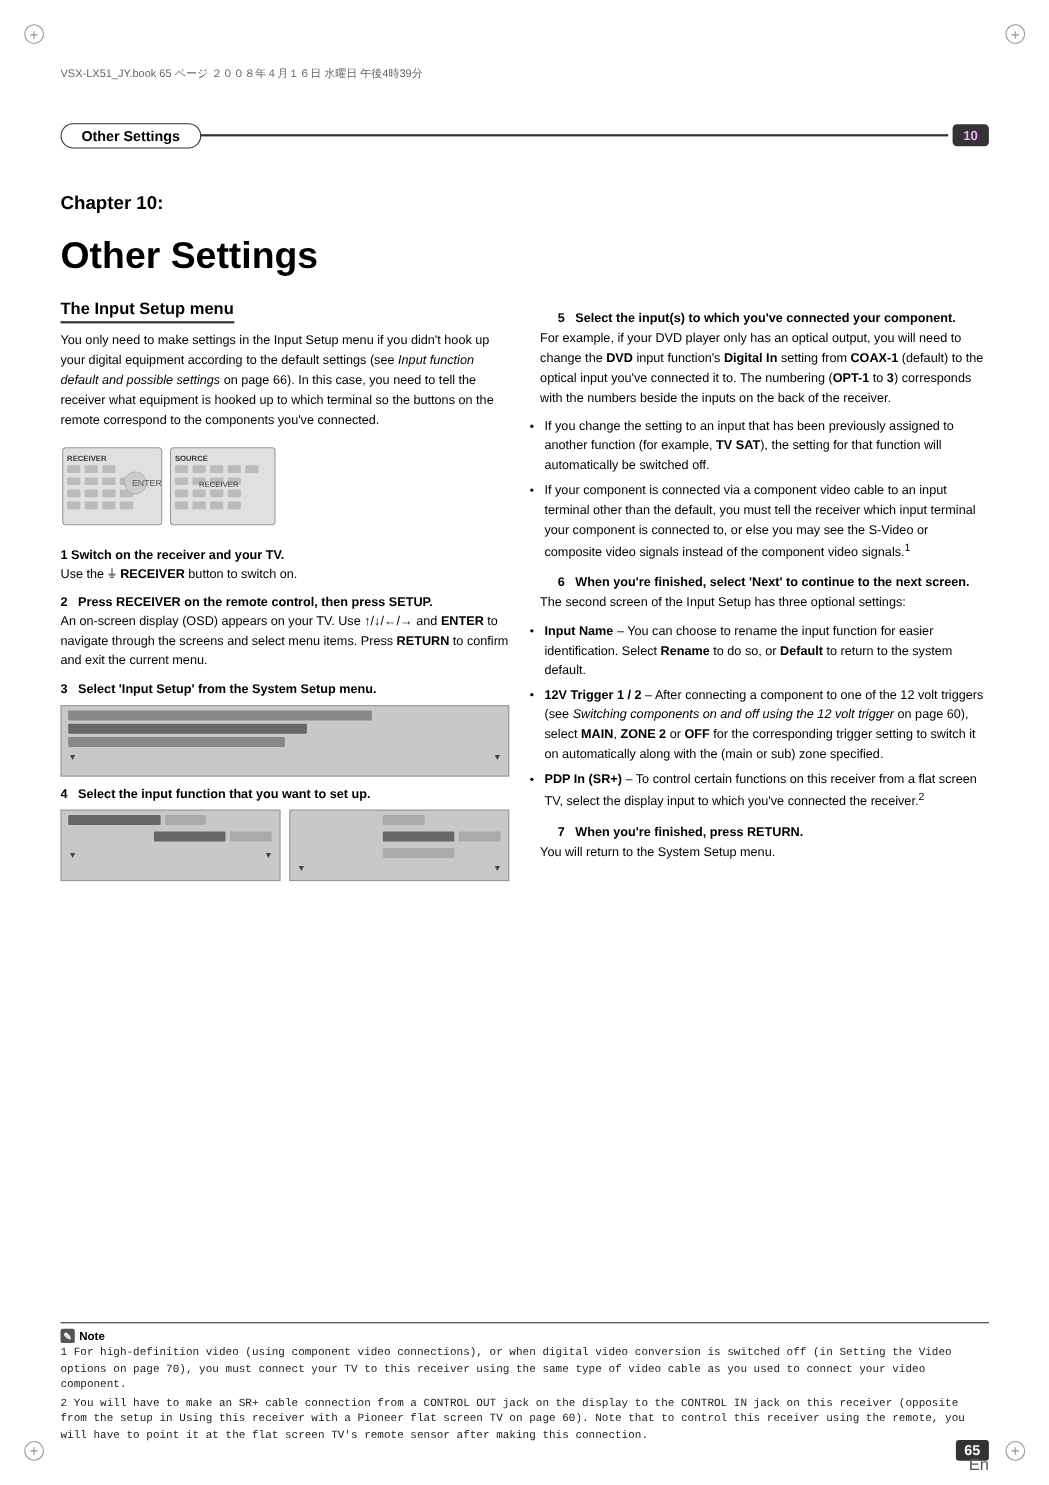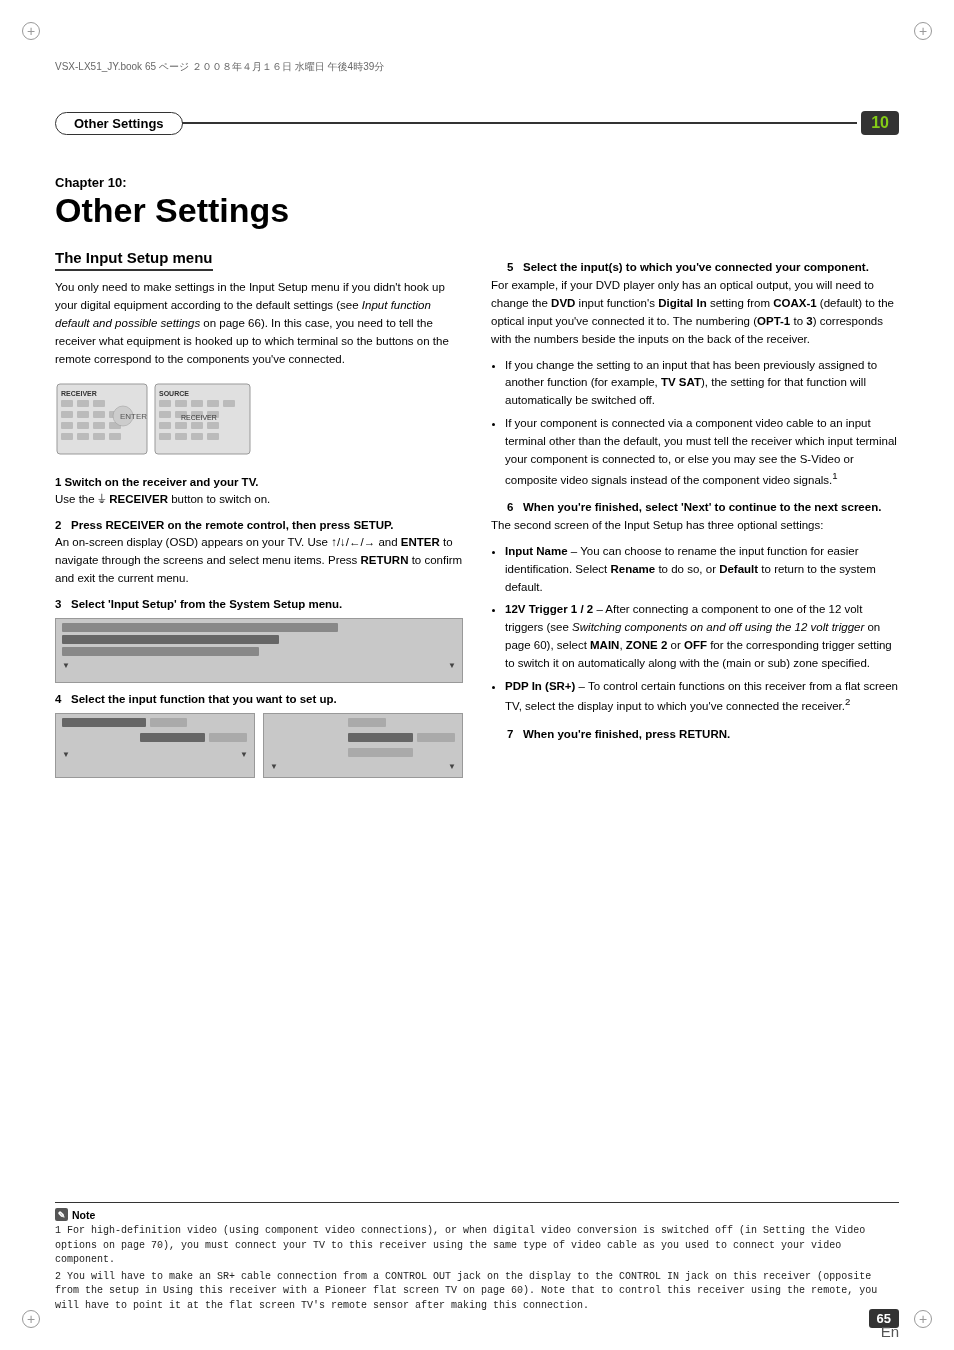--- a/index.html
+++ b/index.html
@@ -55,22 +55,22 @@
       white-space: nowrap;
     }
     .header-line {
       flex: 1;
       height: 1.5px;
       background: #333;
       margin-left: -1px;
     }
     .chapter-number-box {
       background: #333;
-      color: #84cc16;
-      font-size: 16px;
+      color: #f0abfc;
+      font-size: 12px;
       font-weight: bold;
       padding: 3px 10px;
       border-radius: 4px;
       margin-left: 4px;
     }
 
     
     .file-info {
       position: absolute;
       top: 60px;
@@ -83,23 +83,23 @@
     .content {
       position: absolute;
       top: 155px;
       left: 55px;
       right: 55px;
       bottom: 110px;
     }
 
     
     .chapter-label {
-      font-size: 13px;
-      font-weight: bold;
-      margin-bottom: 2px;
+      font-size: 17px;
+      font-weight: bold;
+      margin-bottom: 20px;
       margin-top: 20px;
     }
     .chapter-title {
       font-size: 34px;
       font-weight: bold;
       margin-bottom: 20px;
       line-height: 1.1;
     }
 
     
@@ -139,21 +139,21 @@
     }
 
     .step-heading {
       font-size: 11.5px;
       font-weight: bold;
       margin-top: 10px;
       margin-bottom: 3px;
     }
 
     .bullet-list {
-      margin-left: 14px;
+      margin-left: 4px;
       margin-bottom: 6px;
     }
     .bullet-list li {
       font-size: 11.5px;
       line-height: 1.55;
       margin-bottom: 5px;
       list-style: disc;
     }
 
     .right-step-heading {
@@ -406,20 +406,21 @@
 
       <p class="right-step-heading"><strong>6 &nbsp; When you're finished, select 'Next' to continue to the next screen.</strong></p>
       <p class="body-text">The second screen of the Input Setup has three optional settings:</p>
       <ul class="bullet-list">
         <li><strong>Input Name</strong> – You can choose to rename the input function for easier identification. Select <strong>Rename</strong> to do so, or <strong>Default</strong> to return to the system default.</li>
         <li><strong>12V Trigger 1 / 2</strong> – After connecting a component to one of the 12 volt triggers (see <em>Switching components on and off using the 12 volt trigger</em> on page 60), select <strong>MAIN</strong>, <strong>ZONE 2</strong> or <strong>OFF</strong> for the corresponding trigger setting to switch it on automatically along with the (main or sub) zone specified.</li>
         <li><strong>PDP In (SR+)</strong> – To control certain functions on this receiver from a flat screen TV, select the display input to which you've connected the receiver.<sup>2</sup></li>
       </ul>
 
       <p class="right-step-heading"><strong>7 &nbsp; When you're finished, press RETURN.</strong></p>
+      <p class="body-text">You will return to the System Setup menu.</p>
     </div>
   </div>
 </div>
 
 <div class="footer-note">
   <div class="note-header">
     <div class="note-icon">✎</div>
     <span>Note</span>
   </div>
   <p class="footnote-text">1  For high-definition video (using component video connections), or when digital video conversion is switched off (in Setting the Video options on page 70), you must connect your TV to this receiver using the same type of video cable as you used to connect your video component.</p>

